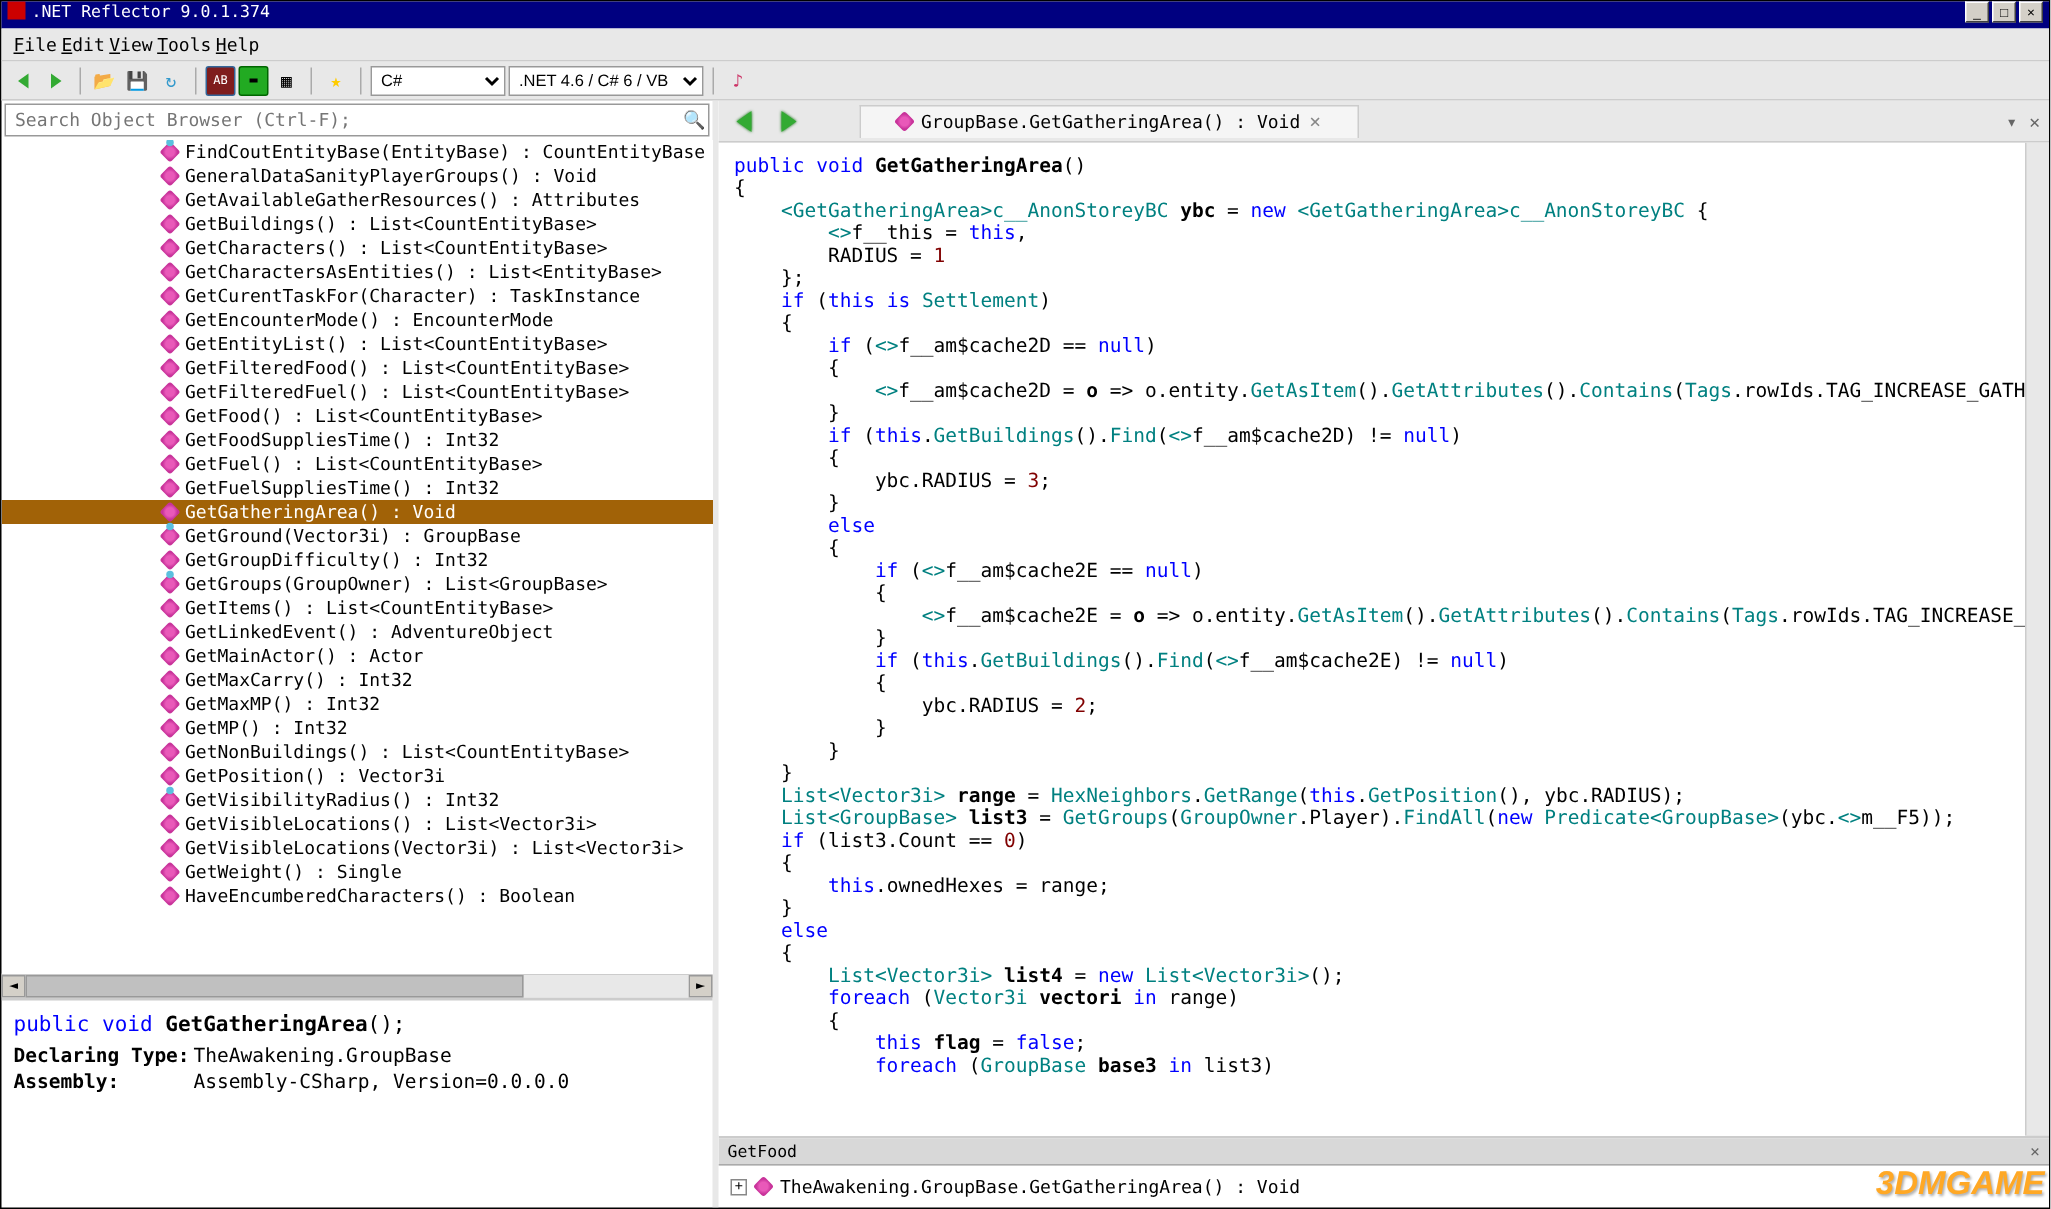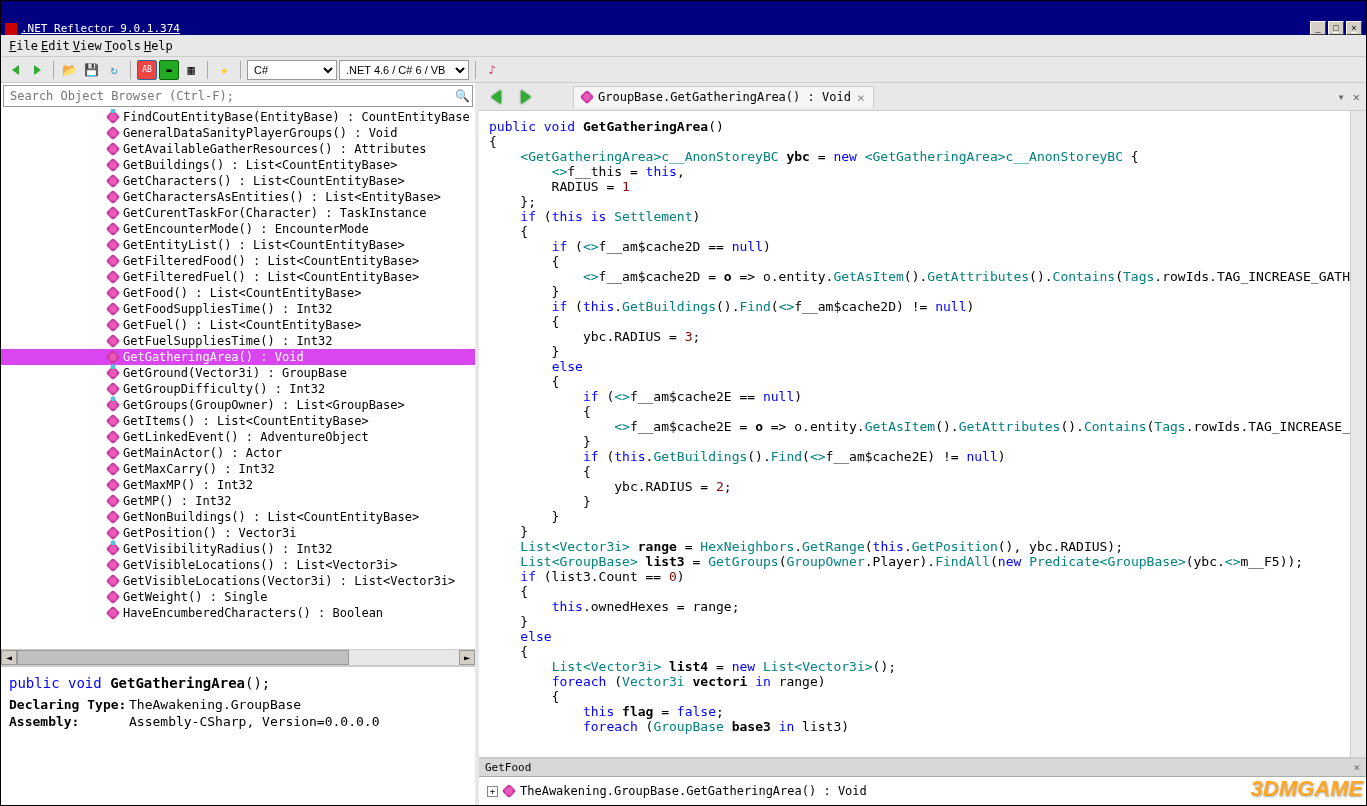--- a/index.html
+++ b/index.html
@@ -1,18 +1,18 @@
 <!DOCTYPE html>
 <html><head>
 <meta charset="utf-8">
 <style>
 * { margin: 0; padding: 0; box-sizing: border-box; }
 body { font-family: "SimSun", "Microsoft Sans Serif", monospace; font-size: 12px; background: #fff; overflow: hidden; }
 .window { width: 1367px; height: 806px; display: flex; flex-direction: column; border: 1px solid #000; }
-.titlebar { background: #000080; color: #fff; height: 34px; display: flex; align-items: flex-end; padding: 0 4px; font-size: 11px; font-family: "SimSun", monospace; text-decoration: underline; }
+.titlebar { background: #000080; color: #fff; height: 18px; display: flex; align-items: flex-start; padding: 0 4px; font-size: 11px; font-family: "SimSun", monospace; }
 .titlebar-icon { width: 12px; height: 12px; background: #c00; margin-right: 4px; }
 .titlebar-text { flex: 1; }
 .titlebar-buttons { display: flex; gap: 2px; }
 .titlebar-btn { width: 16px; height: 14px; background: #d4d0c8; border: 1px solid #fff; border-right-color: #404040; border-bottom-color: #404040; font-size: 9px; text-align: center; line-height: 12px; color: #000; cursor: pointer; font-family: Arial; }
 .menubar { background: #e8e8e8; height: 22px; display: flex; align-items: center; padding: 0 8px; gap: 3px; border-bottom: 1px solid #ccc; font-family: "SimSun", monospace; }
 .menu-item { cursor: pointer; }
 .menu-item u { text-decoration: underline; }
 .toolbar { background: #e8e8e8; height: 26px; display: flex; align-items: center; padding: 0 4px; gap: 2px; border-bottom: 1px solid #ccc; }
 .tb-btn { width: 20px; height: 20px; display: flex; align-items: center; justify-content: center; cursor: pointer; border-radius: 2px; }
 .tb-sep { width: 1px; height: 18px; background: #aaa; margin: 0 4px; }
@@ -22,37 +22,37 @@
 .arrow-back-big { width: 0; height: 0; border-top: 7px solid transparent; border-bottom: 7px solid transparent; border-right: 10px solid #3a3; filter: drop-shadow(0 0 1px #060); }
 .arrow-fwd-big { width: 0; height: 0; border-top: 7px solid transparent; border-bottom: 7px solid transparent; border-left: 10px solid #3a3; filter: drop-shadow(0 0 1px #060); }
 .main { flex: 1; display: flex; overflow: hidden; }
 .left-pane { width: 478px; display: flex; flex-direction: column; border-right: 4px solid #e8e8e8; }
 .search-box { height: 22px; border: 1px solid #999; margin: 2px; display: flex; align-items: center; }
 .search-input { flex: 1; border: none; outline: none; padding: 0 6px; font-size: 12px; color: #0f172a; font-family: "SimSun", monospace; }
 .search-icon { width: 18px; text-align: center; color: #888; }
 .tree { flex: 1; overflow: auto; background: #fff; font-family: "SimSun", monospace; font-size: 12px; position: relative; }
 .tree-inner { min-width: 600px; }
 .tree-item { height: 16px; display: flex; align-items: center; padding-left: 106px; white-space: nowrap; cursor: pointer; }
-.tree-item.selected { background: #d946ef; color: #fff; }
+.tree-item.selected { background: #a16207; color: #fff; }
 .tree-icon { width: 12px; height: 12px; margin-right: 4px; display: inline-flex; align-items: center; justify-content: center; flex-shrink: 0; }
 .method-icon { width: 10px; height: 10px; background: radial-gradient(circle, #e959b9 40%, #c8339a 70%); border-radius: 2px; transform: rotate(45deg); }
 .method-icon-s { width: 10px; height: 10px; background: radial-gradient(circle, #e959b9 40%, #c8339a 70%); border-radius: 2px; transform: rotate(45deg); position: relative; }
 .method-icon-s::after { content: ''; position: absolute; width: 5px; height: 5px; background: #5bc0de; border-radius: 50%; top: -2px; left: -2px; transform: rotate(-45deg); }
 .hscroll { height: 16px; background: #e8e8e8; border-top: 1px solid #ccc; display: flex; }
 .hscroll-arrow { width: 16px; background: #d4d0c8; border: 1px solid #999; text-align: center; font-size: 10px; line-height: 14px; cursor: pointer; }
 .hscroll-track { flex: 1; background: #e8e8e8; position: relative; }
 .hscroll-thumb { position: absolute; height: 100%; background: #c0c0c0; border: 1px solid #999; }
 .summary-pane { height: 140px; border-top: 2px solid #ccc; padding: 8px; font-family: "SimSun", monospace; font-size: 13px; overflow: auto; }
 .summary-line { margin-bottom: 2px; }
 .kw { color: #0000ff; }
 .bold { font-weight: bold; }
 .right-pane { flex: 1; display: flex; flex-direction: column; overflow: hidden; }
 .code-toolbar { height: 28px; background: #e8e8e8; display: flex; align-items: center; padding: 0 6px; gap: 8px; border-bottom: 1px solid #ccc; }
 .nav-btn { width: 22px; height: 22px; border-radius: 11px; display: flex; align-items: center; justify-content: center; cursor: pointer; }
-.tab { background: #f5f5f5; padding: 3px 8px; border: 1px solid #ccc; border-bottom: none; display: flex; align-items: center; gap: 6px; font-family: "SimSun", monospace; font-size: 12px; }
+.tab { background: #f5f5f5; padding: 3px 24px; border: 1px solid #ccc; border-bottom: none; display: flex; align-items: center; gap: 6px; font-family: "SimSun", monospace; font-size: 12px; }
 .tab-close { color: #888; cursor: pointer; font-size: 13px; }
 .tab-icon { width: 10px; height: 10px; background: radial-gradient(circle, #e959b9 40%, #c8339a 70%); border-radius: 2px; transform: rotate(45deg); }
 .code-area { flex: 1; overflow: auto; background: #fff; padding: 8px 10px; font-family: "SimSun", monospace; font-size: 13px; line-height: 15px; white-space: pre; }
 .code-area .kw { color: #0000ff; }
 .code-area .tp { color: #008080; }
 .code-area .op { color: #008080; }
 .code-area .mt { color: #008080; }
 .code-area .nm { color: #800000; }
 .code-area .bd { font-weight: bold; color: #000; }
 .vscroll { width: 16px; background: #e8e8e8; border-left: 1px solid #ccc; }
@@ -92,21 +92,21 @@
         <div class="arrow-back"></div>
       </div>
     <div class="tb-btn">
         <div class="arrow-fwd"></div>
       </div>
     <div class="tb-sep"></div>
     <div class="tb-btn" style="color:#c90;">📂</div>
     <div class="tb-btn" style="color:#336;">💾</div>
     <div class="tb-btn" style="color:#39c;">↻</div>
     <div class="tb-sep"></div>
-    <div class="tb-btn" style="background:#ef4444;border:1px solid #369;font-size:8px;color:#fff;">AB</div>
+    <div class="tb-btn" style="background:#7f1d1d;border:1px solid #369;font-size:8px;color:#fff;">AB</div>
     <div class="tb-btn" style="background:#2a2;border:1px solid #060;font-size:9px;">▬</div>
     <div class="tb-btn">▦</div>
     <div class="tb-sep"></div>
     <div class="tb-btn" style="color:#fc0;">★</div>
     <div class="tb-sep"></div>
     <select class="tb-combo" style="width:90px;"><option>C#</option></select>
     <select class="tb-combo" style="width:130px;"><option>.NET 4.6 / C# 6 / VB</option></select>
     <div class="tb-sep"></div>
     <div class="tb-btn" style="color:#c36;">♪</div>
   </div>

